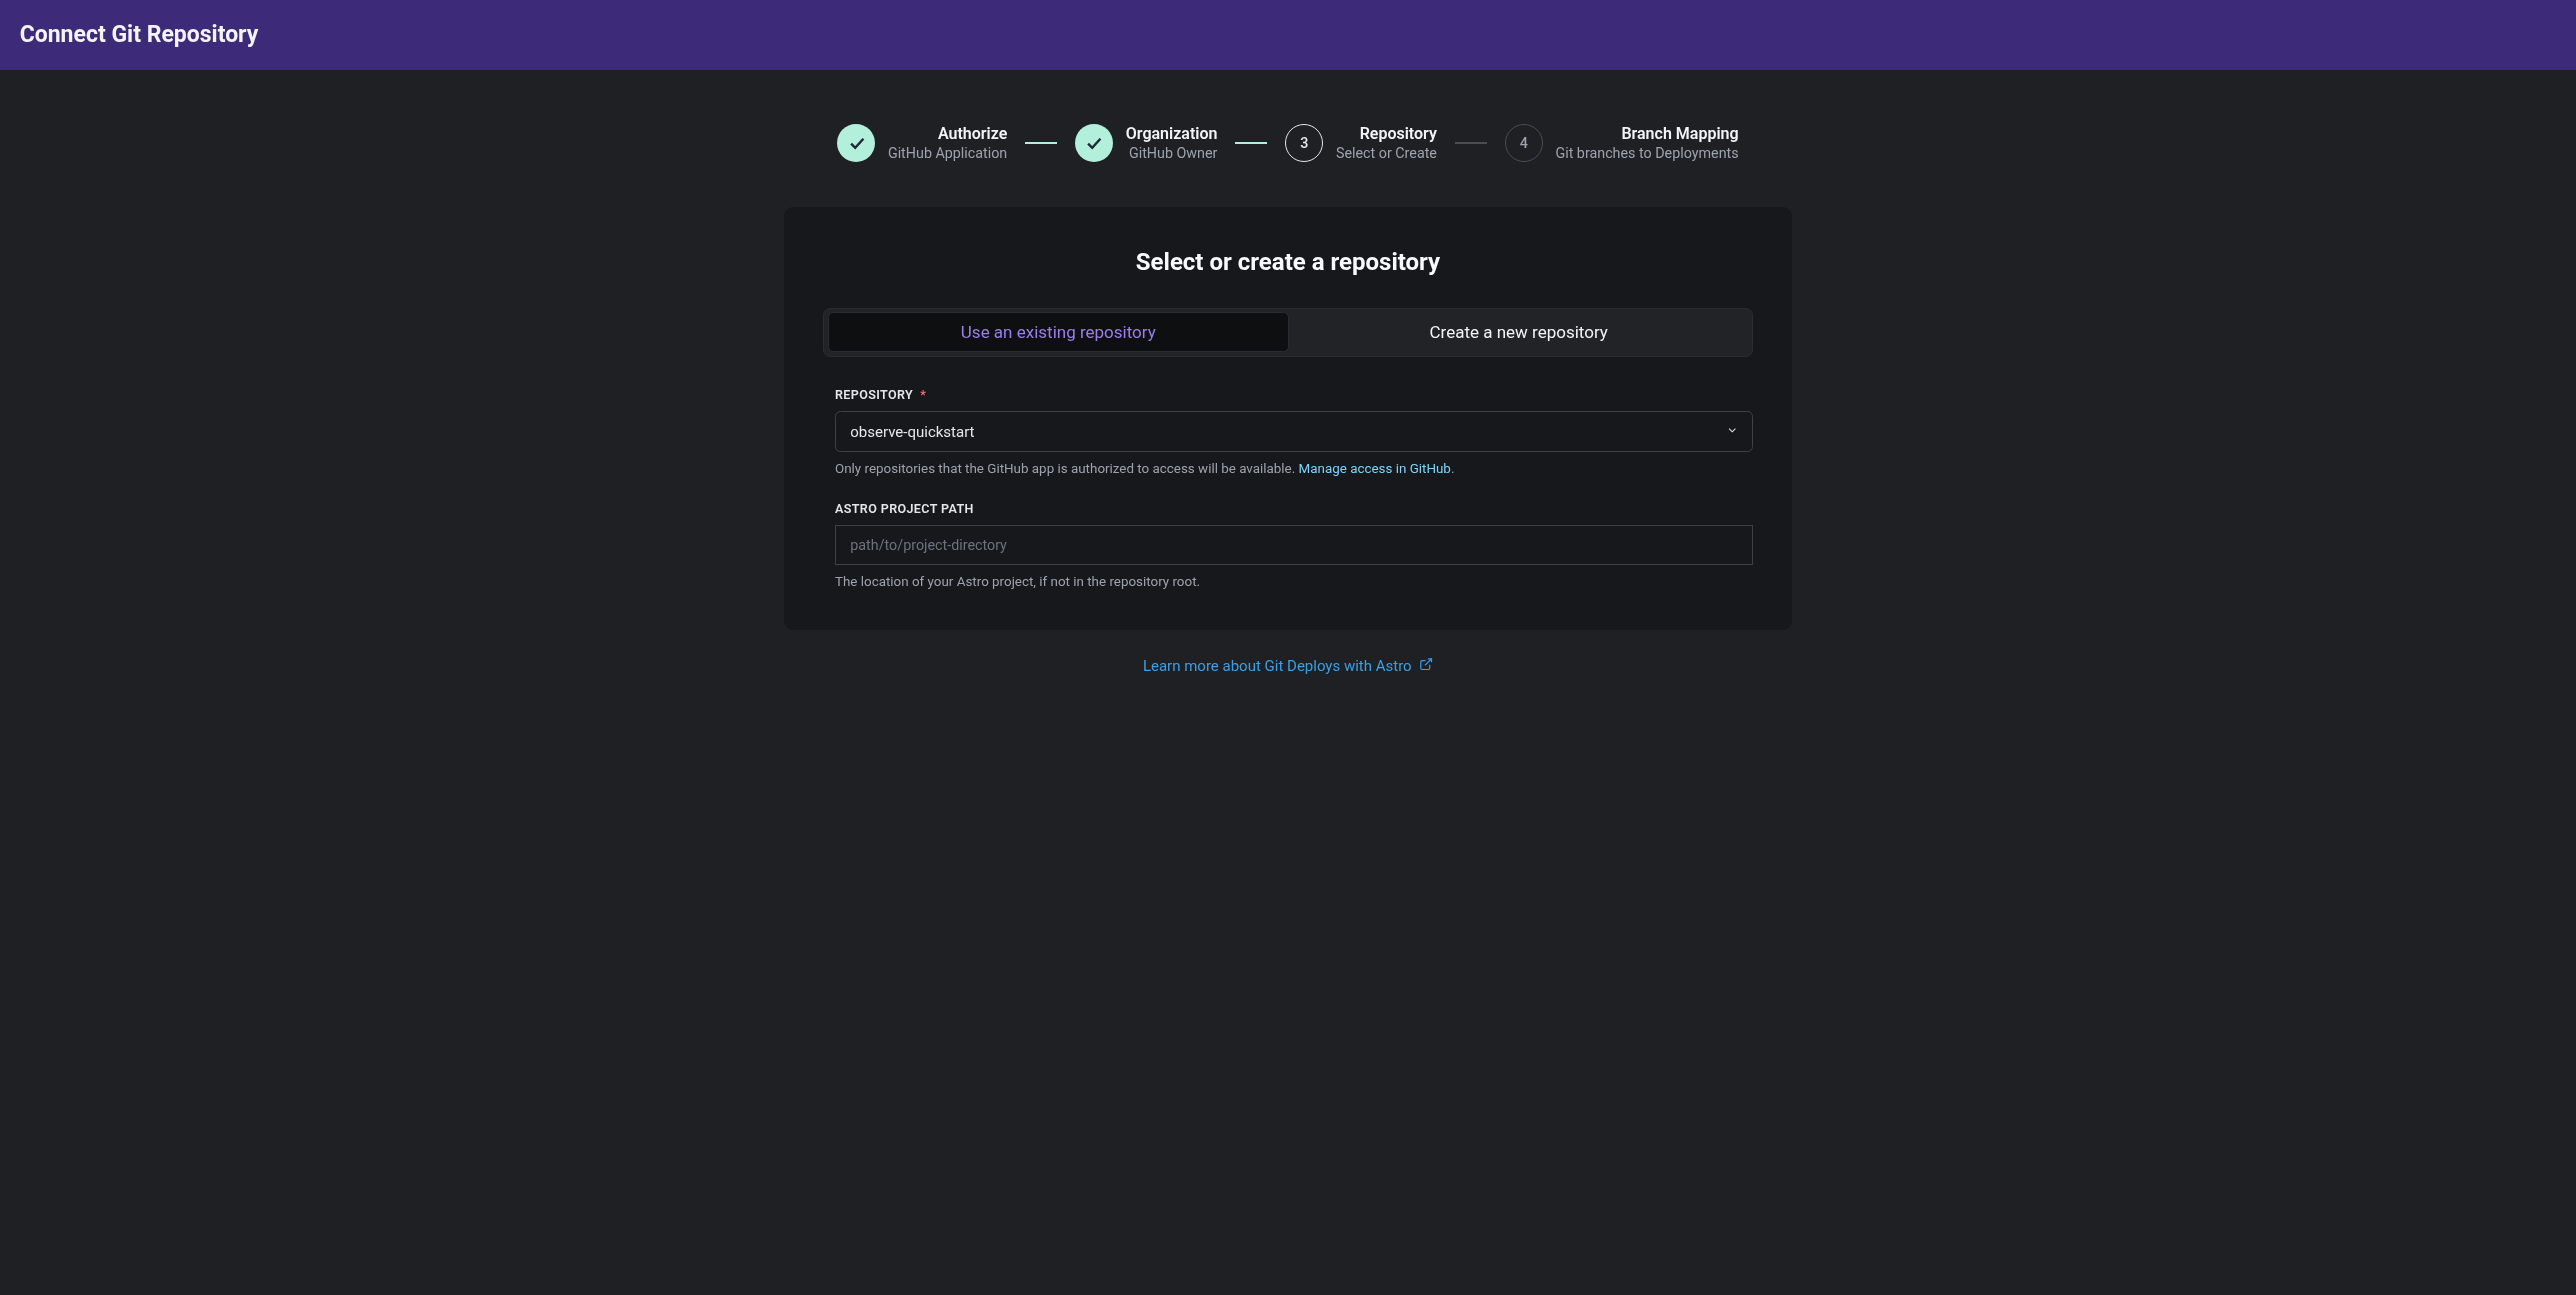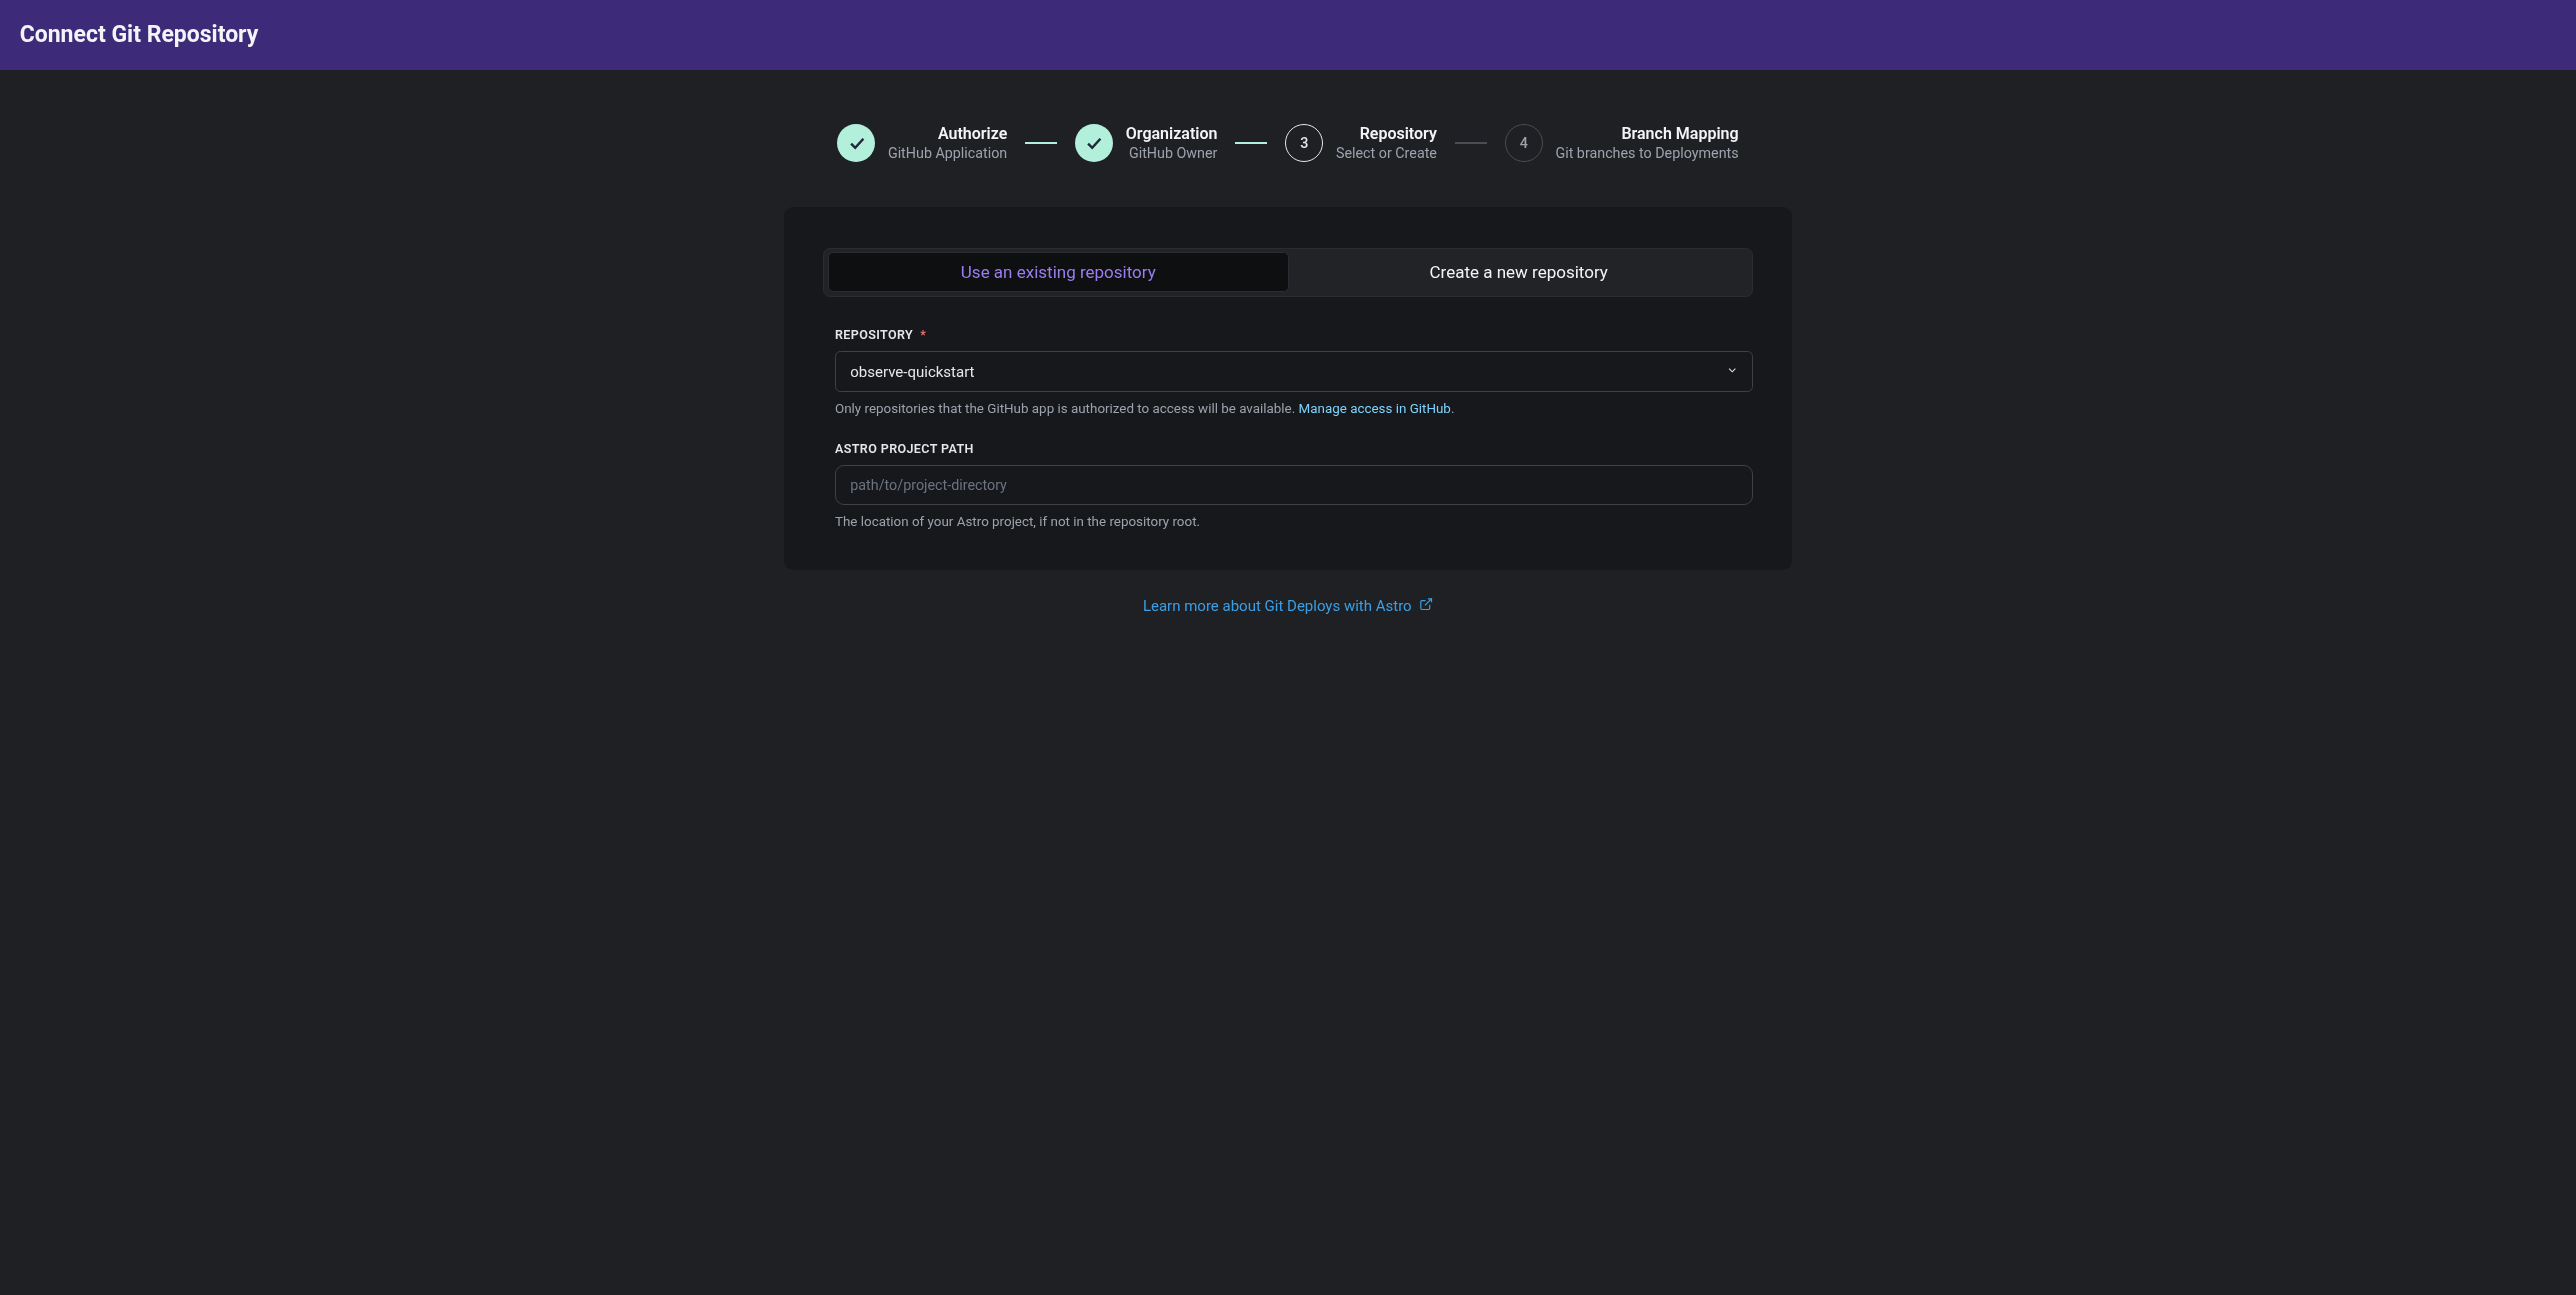--- a/index.html
+++ b/index.html
@@ -182,21 +182,21 @@
       width: 12.5px;
       height: 12.5px;
       stroke: #e5e7eb;
       stroke-width: 2;
       fill: none;
     }
     .text-input {
       width: 100%;
       background: #17181b;
       border: 0.9px solid #3f4147;
-      border-radius: 9px;
+      border-radius: 0;
       padding: 10.7px 14.3px;
       color: #e5e7eb;
       font-size: 14.3px;
       font-family: inherit;
     }
     .text-input::placeholder {
       color: #6b7280;
     }
     .helper-text {
       font-size: 13.4px;
@@ -288,20 +288,21 @@
         <span class="step-title">Branch Mapping</span>
         <span class="step-subtitle">Git branches to Deployments</span>
       </div>
     </div>
 
   </div>
 </div>
 
 <div class="card-container">
   <div class="card">
+    <h2>Select or create a repository</h2>
 
     <div class="tab-group">
       <button class="tab active">Use an existing repository</button>
       <button class="tab">Create a new repository</button>
     </div>
 
     <div class="form-group">
       <label class="form-label">
         <span>REPOSITORY</span>
         <span class="required-star">*</span>

